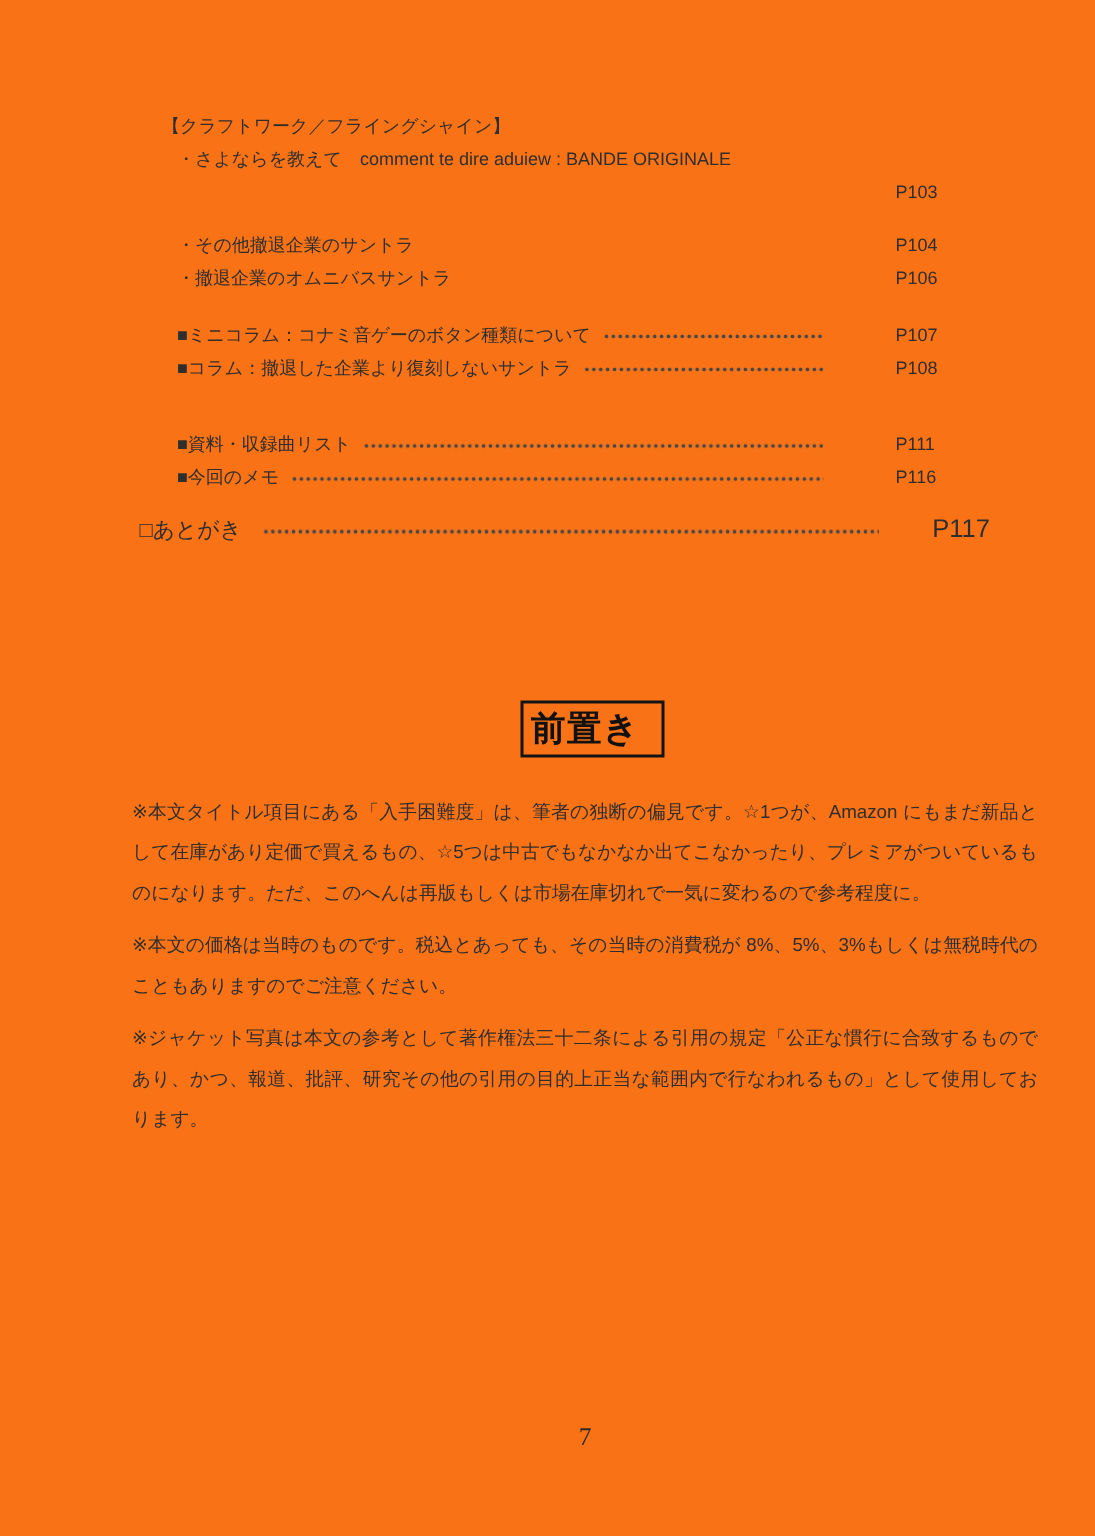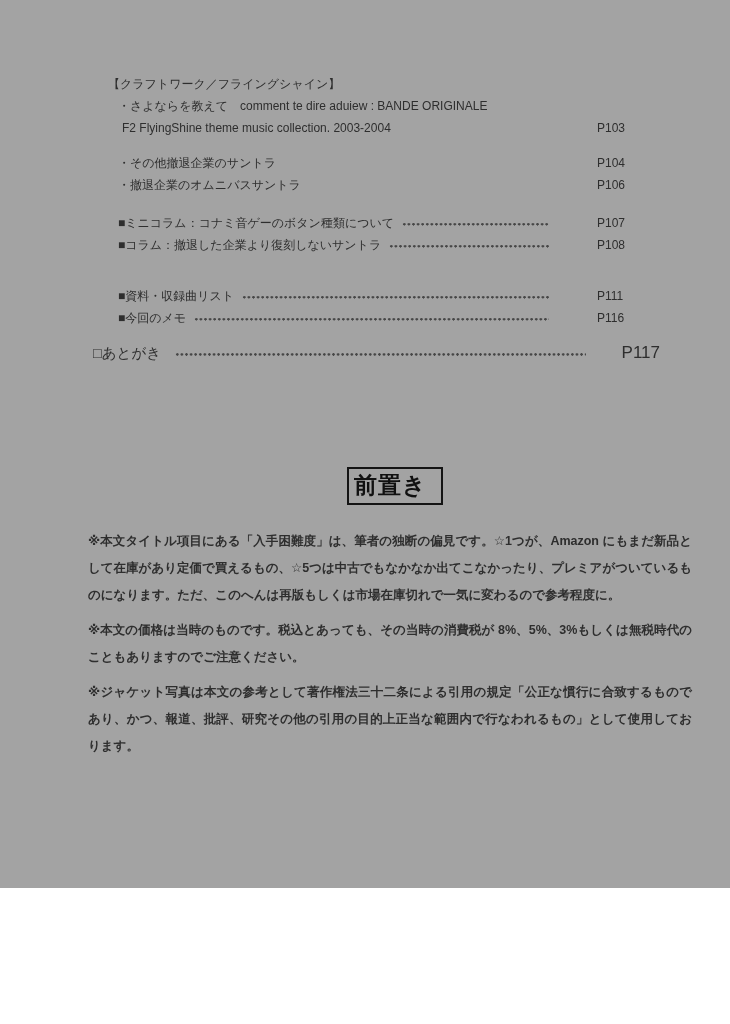--- a/index.html
+++ b/index.html
@@ -1,19 +1,19 @@
 <!DOCTYPE html>
 <html lang="ja"><head>
 <meta charset="utf-8">
 <style>
   html,body{margin:0;padding:0;background:#ffffff;}
   .page{
     position:relative;
-    width:730px;height:888px;
-    background:#a3a3a3;
+    width:730px;height:1024px;
+    background:#f97316;
     color:#2e2e2e;
     font-family:"Liberation Sans","DejaVu Sans",sans-serif;
     overflow:hidden;
   }
   
   .toc{
     position:absolute;top:73px;left:108px;width:521px;
     font-size:12px;
   }
   .toc-header{
@@ -53,21 +53,20 @@
     border:2.5px solid #141414;
     padding:1px 14px 2px 5px;
     font-size:23px;font-weight:800;letter-spacing:1px;
     color:#111111;white-space:nowrap;
   }
   
   .preface-text{
     position:absolute;top:528px;left:88px;width:604px;
     font-size:12.5px;line-height:27px;
     text-align:justify;
-    font-weight:bold;
   }
   .preface-text p{margin:0 0 8px 0;}
   
   .pagefoot{
     position:absolute;top:948px;left:88px;width:604px;
     text-align:center;
     font-family:"Liberation Serif","DejaVu Serif",serif;
     font-size:17px;color:#2b2b2b;
   }
 </style>
@@ -78,21 +77,20 @@
 
   <section class="toc">
     <div class="toc-header">【クラフトワーク／フライングシャイン】</div>
 
     <div class="toc-row ind1">
       <span class="label">・さよならを教えて　comment te dire aduiew : BANDE ORIGINALE</span>
       <span class="fill"></span>
     </div>
 
     <div class="toc-row ind2">
-      <span class="label">F2 FlyingShine theme music collection. 2003-2004</span>
       <span class="fill"></span>
       <span class="pnum">P103</span>
     </div>
 
     <div class="toc-row ind1 gap13">
       <span class="label">・その他撤退企業のサントラ</span>
       <span class="fill"></span>
       <span class="pnum">P104</span>
     </div>
 

